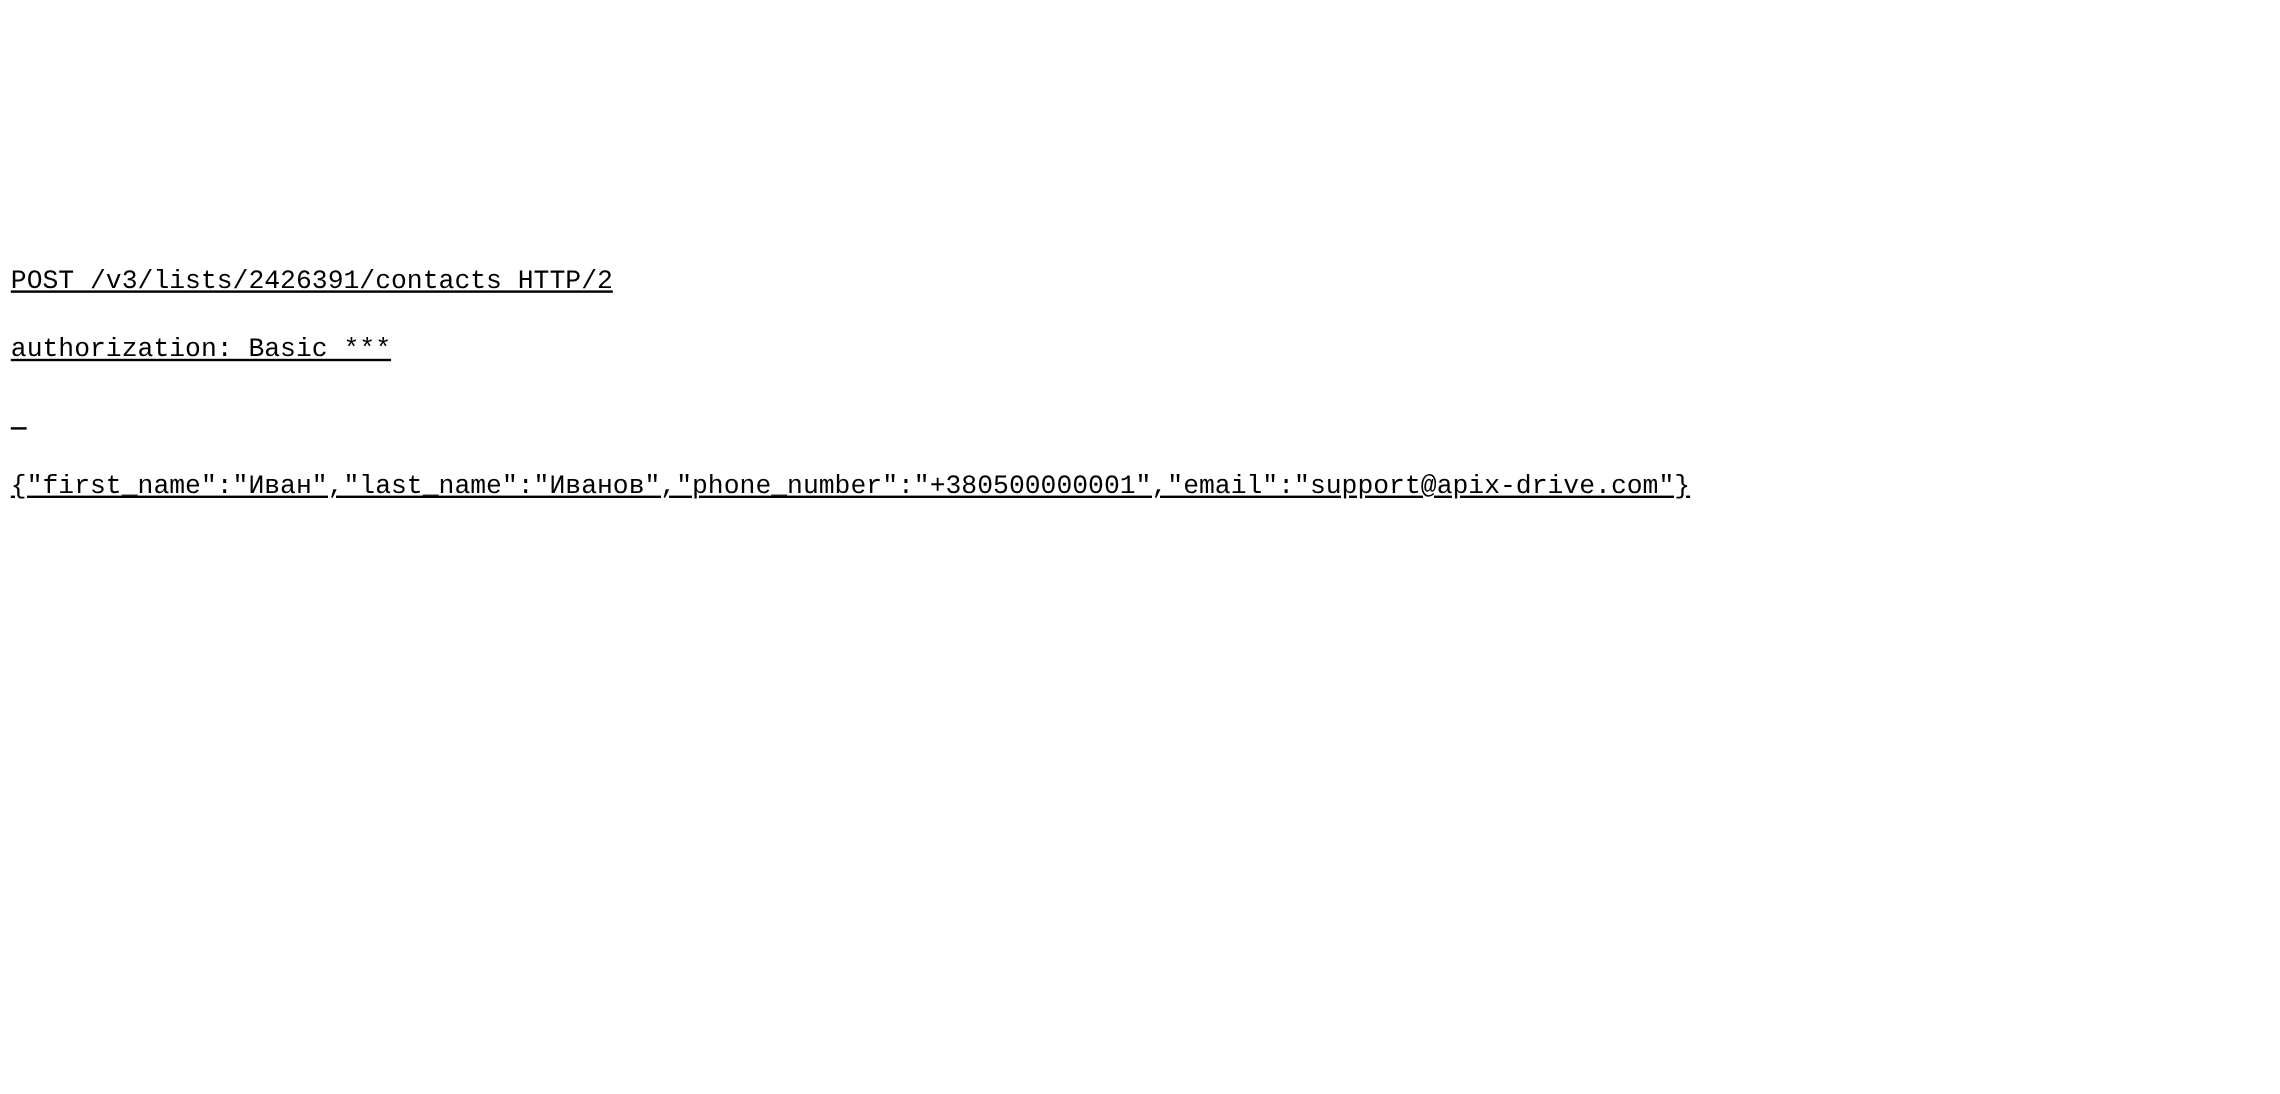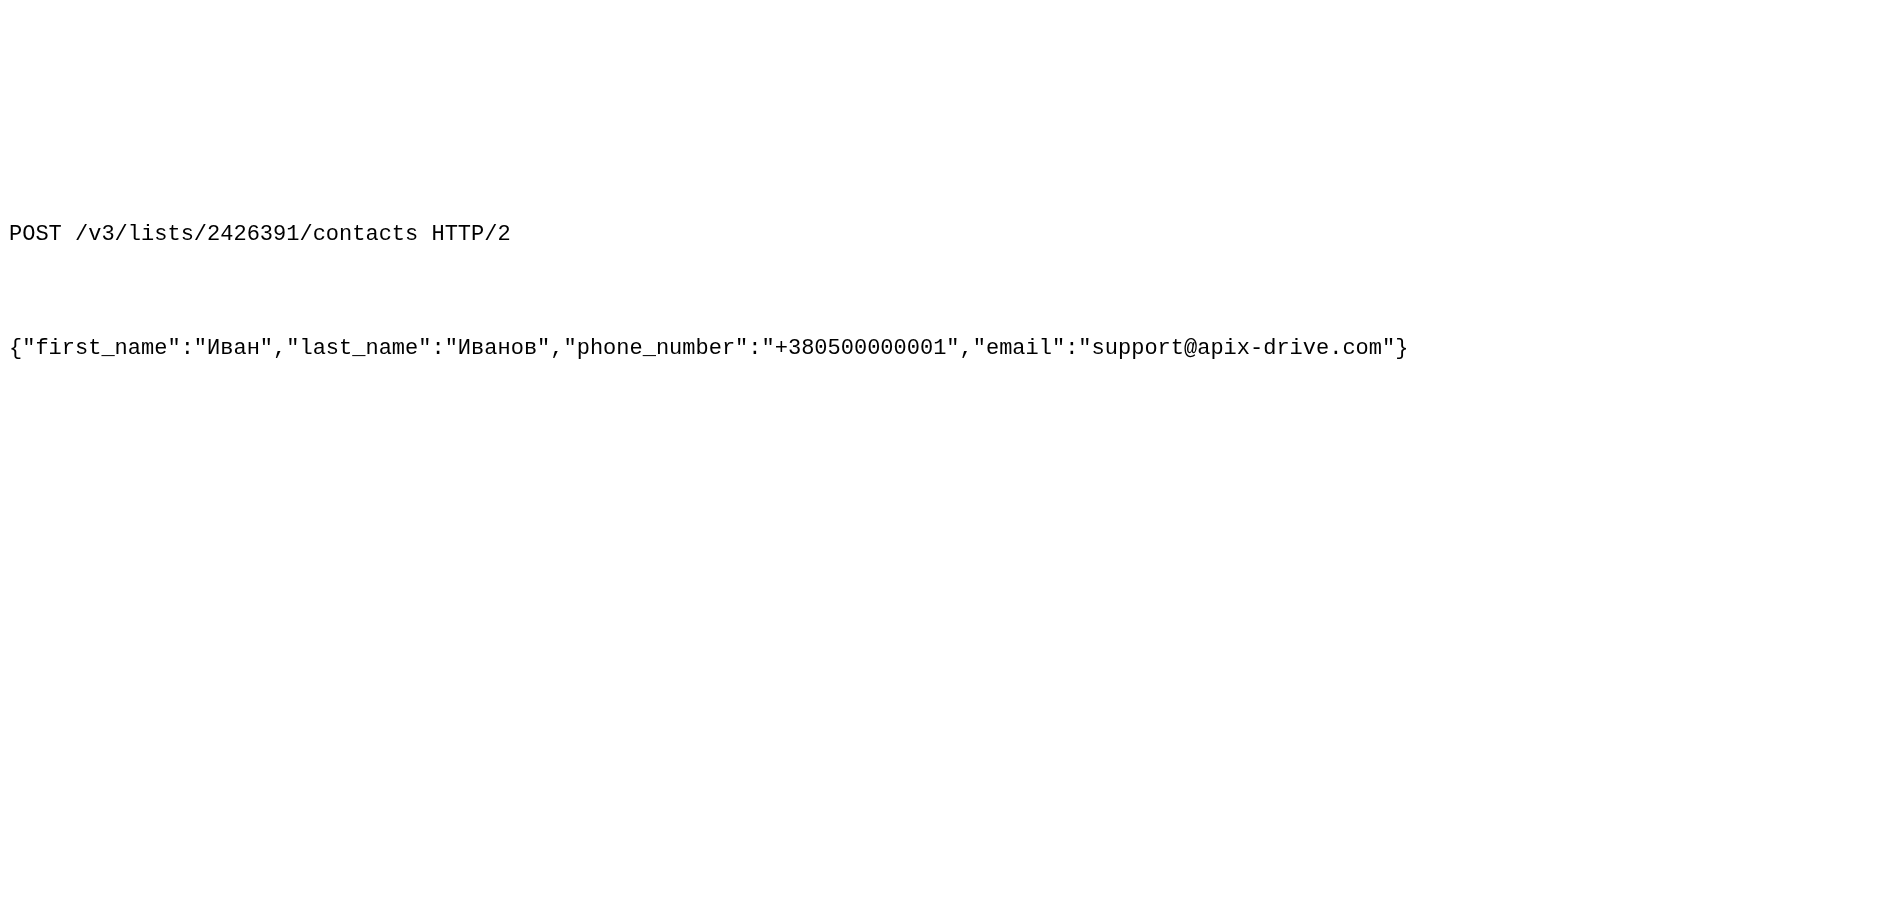--- a/index.html
+++ b/index.html
@@ -17,22 +17,24 @@
       width: 1900px;
       height: 912px;
     }
     .content {
       padding-top: 192px;
       padding-left: 9px;
       white-space: pre;
     }
     .line {
       display: block;
+      text-decoration: underline;
     }
   </style>
 </head>
 <body>
 
 <div class="content">
 <span class="line">POST /v3/lists/2426391/contacts HTTP/2</span>
+<span class="line">authorization: Basic ***</span>
 <span class="line"> </span>
 <span class="line">{"first_name":"Иван","last_name":"Иванов","phone_number":"+380500000001","email":"support@apix-drive.com"}</span>
 </div>
 
 </body></html>

